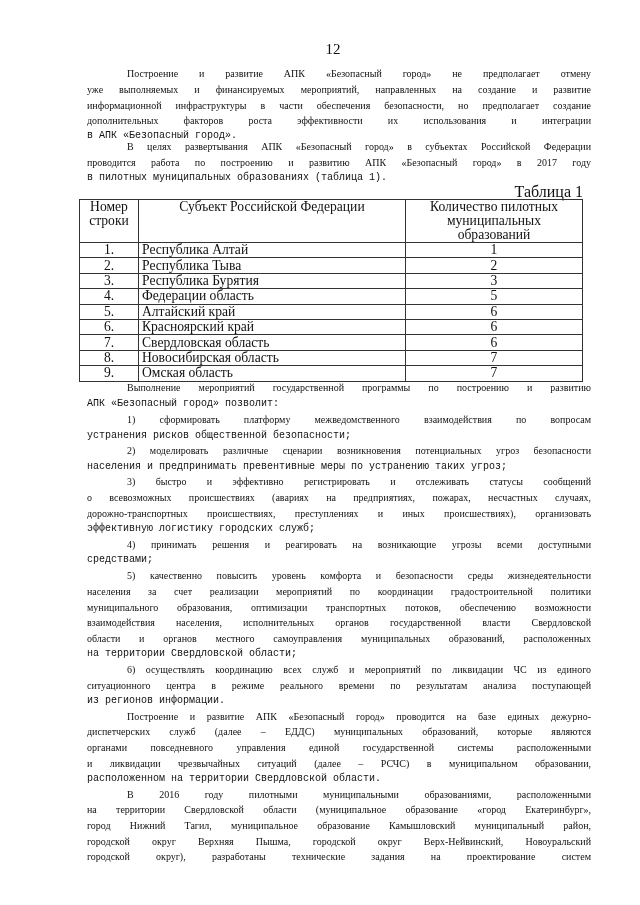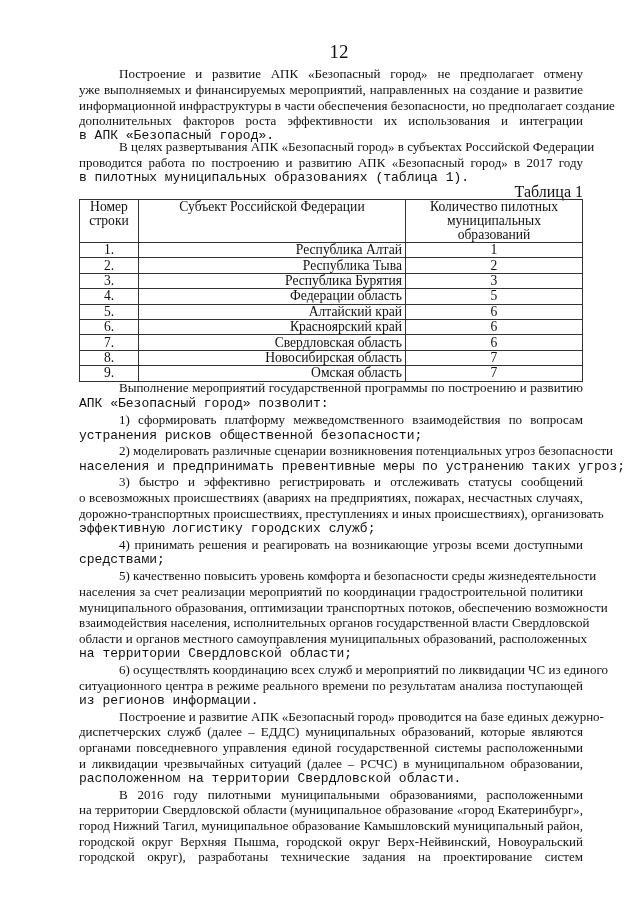--- a/index.html
+++ b/index.html
@@ -1,30 +1,30 @@
 <!DOCTYPE html>
 <html><head>
 <meta charset="utf-8">
 <style>
   html, body { margin: 0; padding: 0; background: #ffffff; }
   body { width: 640px; height: 905px; position: relative; overflow: hidden;
          font-family: "Liberation Serif", "DejaVu Serif", serif; color: #111; }
   .page { position: absolute; left: 79px; top: 0; width: 504px; }
-  .page-number { position: absolute; left: 8px; top: 41px; width: 504px; text-align: center; font-size: 19px; }
-  .line { position: absolute; left: 0; width: 504px; font-size: 13px; line-height: 15px;
+  .page-number { position: absolute; left: 2px; top: 41px; width: 504px; text-align: center; font-size: 15px; }
+  .line { position: absolute; left: 8px; width: 504px; font-size: 10px; line-height: 15px;
           white-space: nowrap; text-align: justify; text-align-last: justify; }
   .line.last { text-align-last: left; font-family: Liberation Mono, monospace; }
   .line.indent { padding-left: 40px; width: 464px; }
   .table-caption { position: absolute; right: 0; top: 184px; font-size: 16px; line-height: 15px; }
   table.data { position: absolute; left: 0; top: 199px; width: 504px; border-collapse: collapse;
                font-size: 13.6px; line-height: 14px; }
   table.data th, table.data td { border: 1px solid #333; padding: 0 3px; font-weight: normal; height: 14.4px; }
   table.data th { text-align: center; vertical-align: top; }
   table.data td.num { text-align: center; width: 52px; }
-  table.data td.subj { text-align: right; }
+  table.data td.subj { text-align: left; }
   table.data td.cnt { text-align: center; width: 170px; }
 </style>
 </head>
 <body>
 
 <div class="page">
   <div class="page-number">12</div>
 
   <div>
     <div class="line indent" style="top:66px">Построение и развитие АПК «Безопасный город» не предполагает отмену</div>

